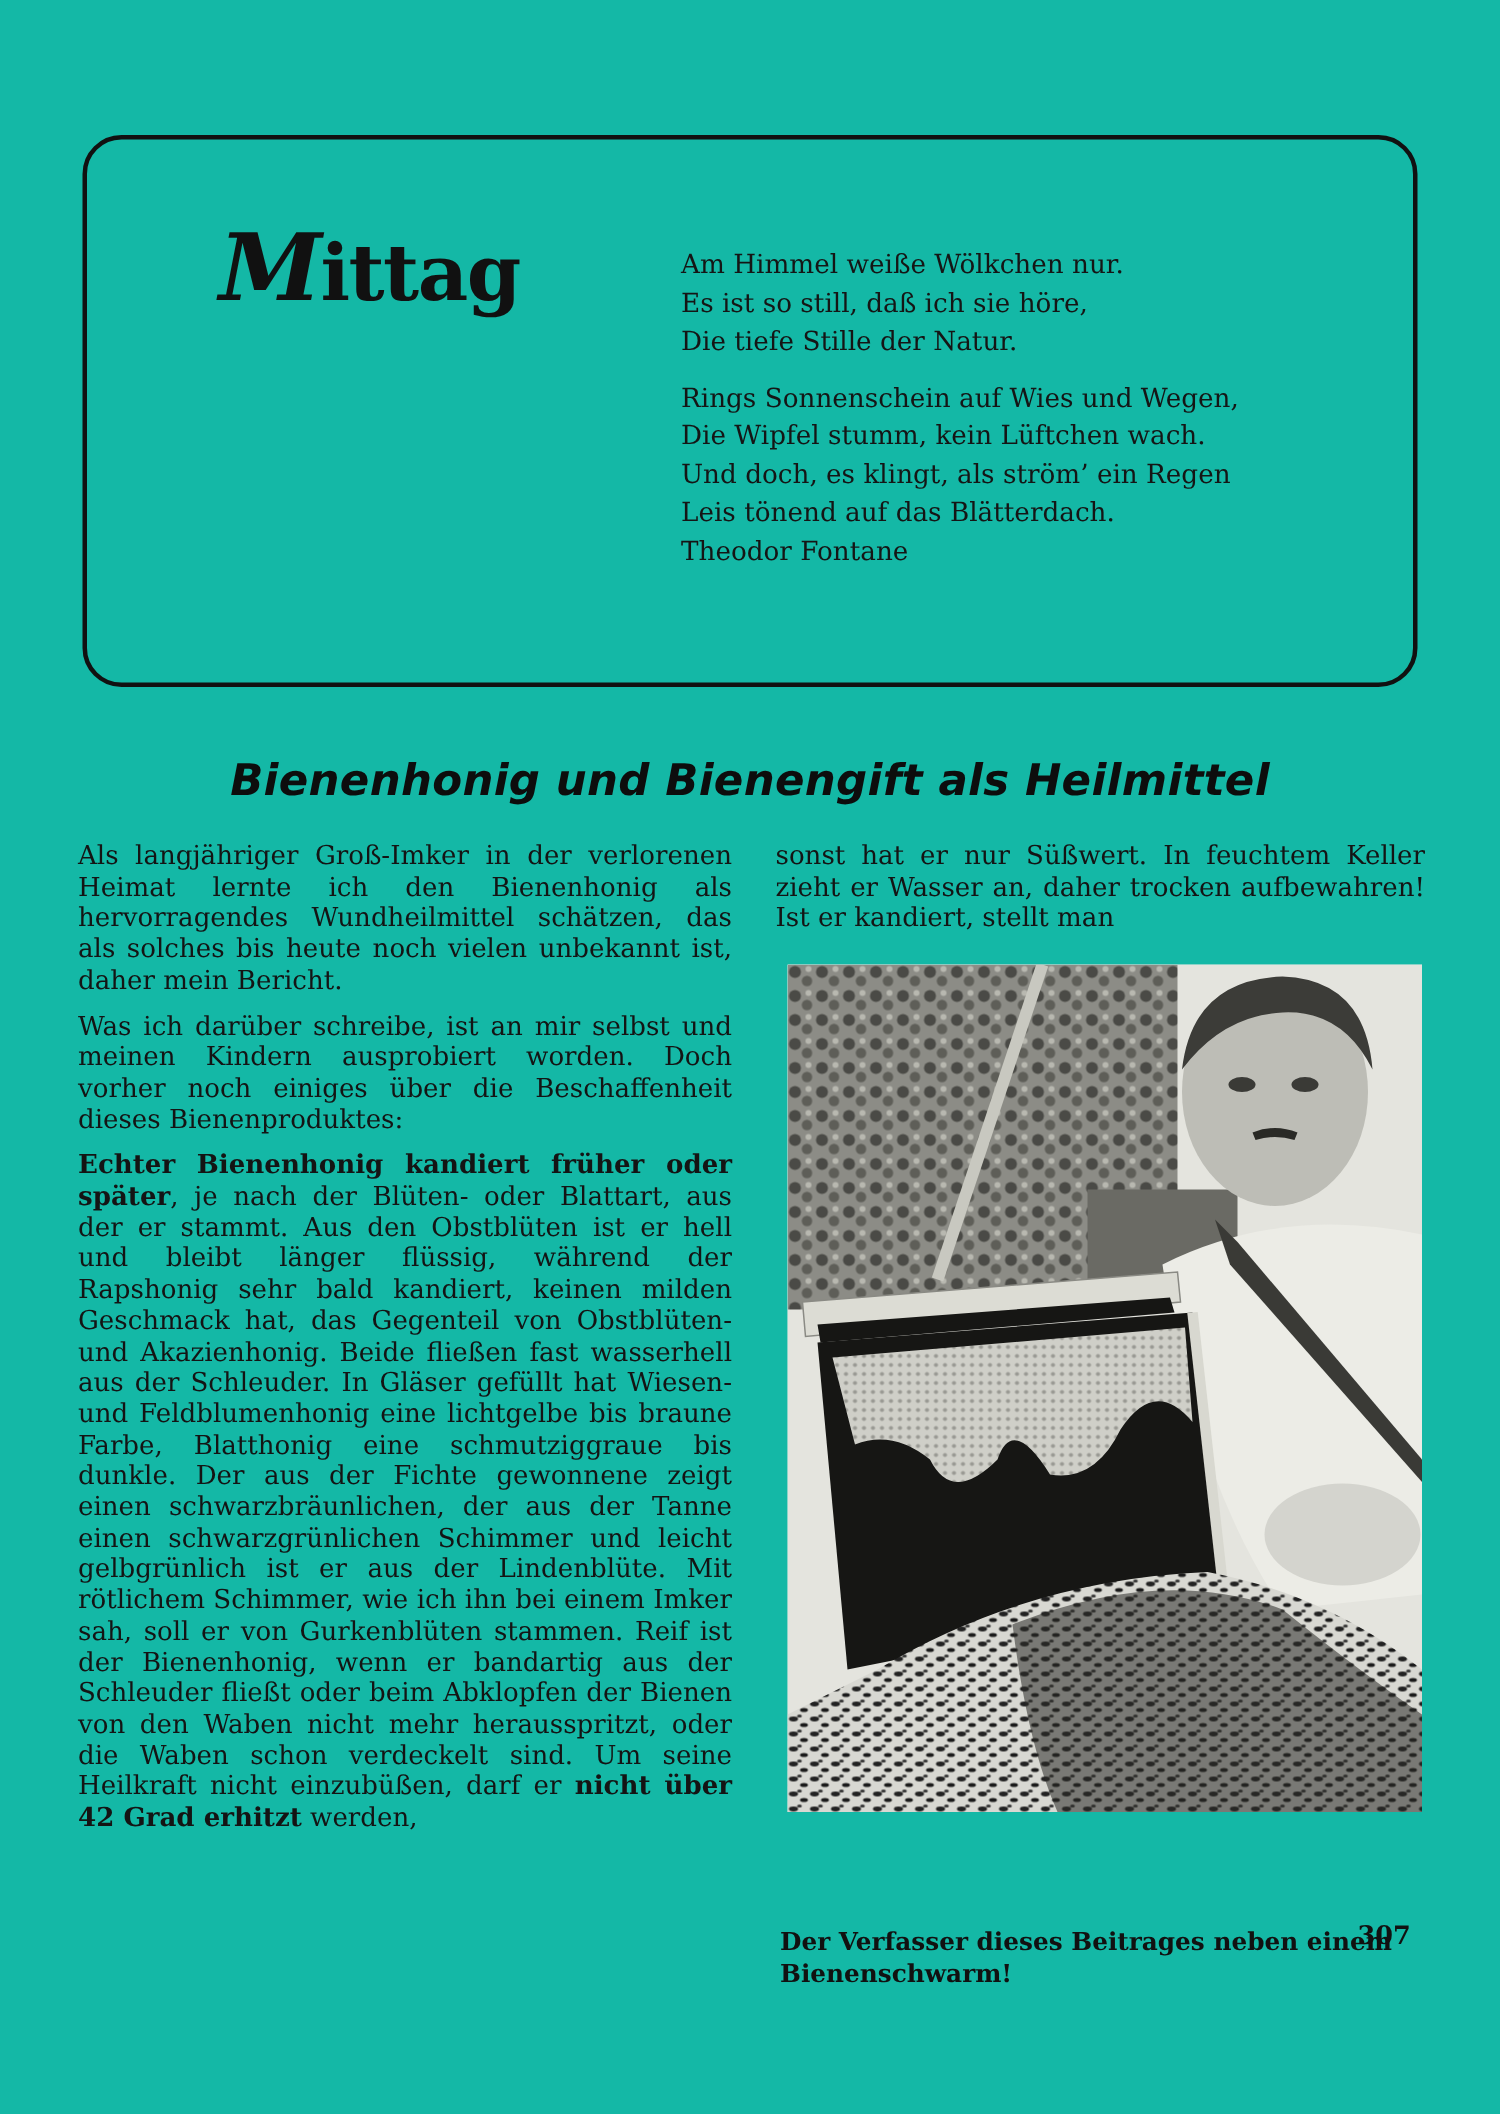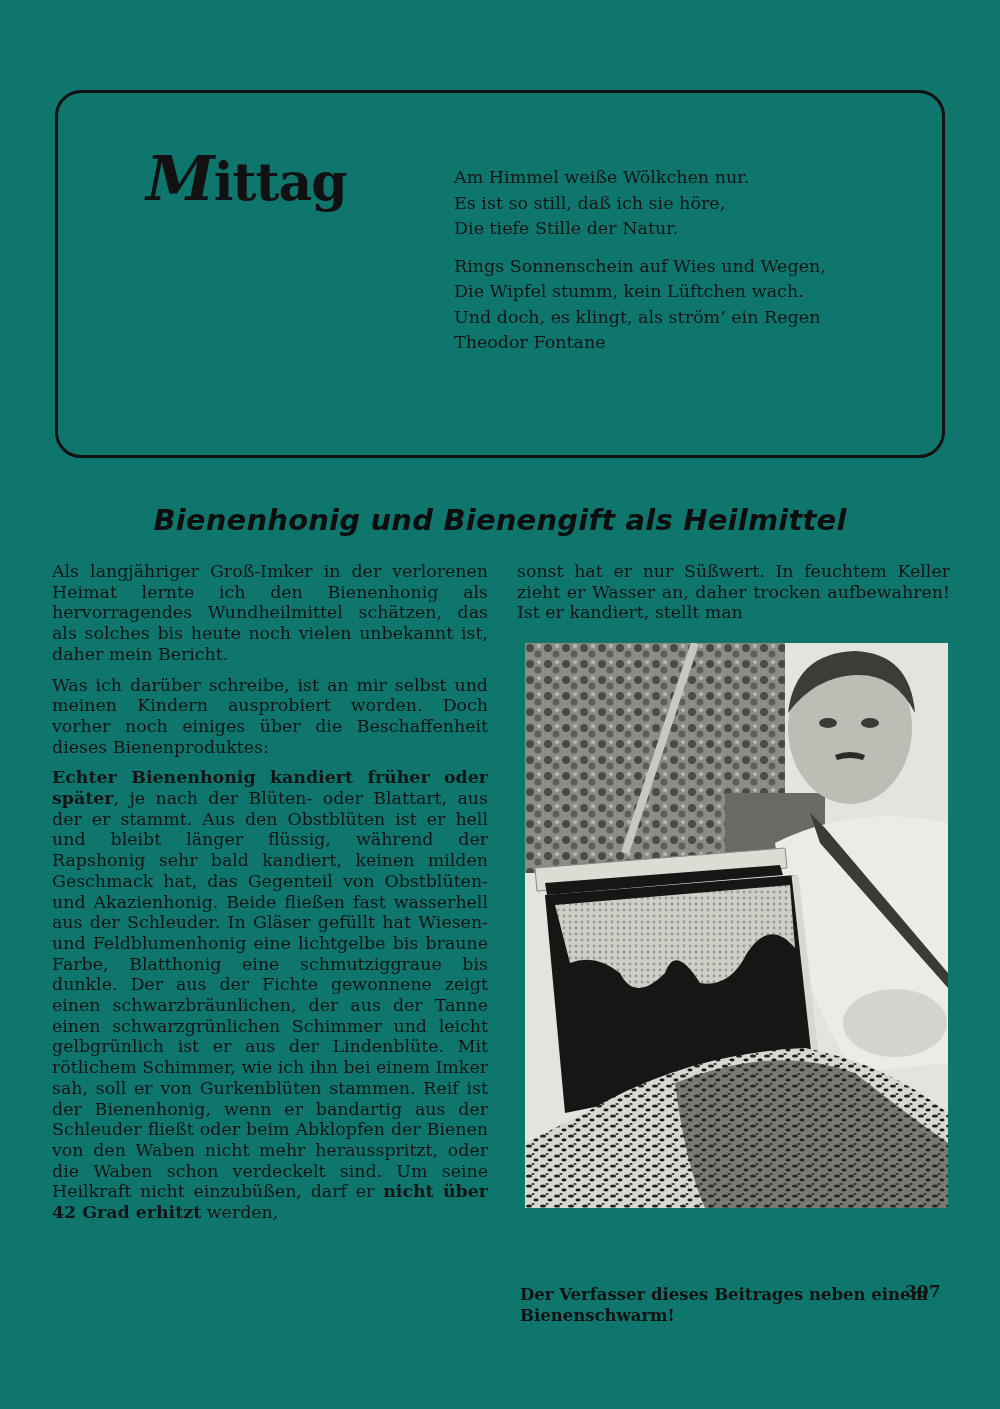--- a/index.html
+++ b/index.html
@@ -1,20 +1,20 @@
 <!DOCTYPE html>
 <html><head>
   <meta charset="utf-8">
   <style>
     html, body { margin: 0; padding: 0; background: #ffffff; }
     body {
       width: 1000px; height: 1409px; position: relative; overflow: hidden;
       font-family: "DejaVu Serif", serif; color: #151515;
     }
-    .page { position: absolute; inset: 0; background: #0f766e; }
+    .page { position: absolute; inset: 0; background: #14b8a6; }
 
     
     .poem-box {
       position: absolute; left: 55px; top: 90px; width: 890px; height: 368px;
       border: 3px solid #111; border-radius: 26px; box-sizing: border-box;
     }
     .poem-title {
       position: absolute; left: 88px; top: 55px;
       font-family: "DejaVu Serif", serif; font-size: 52px; font-weight: bold;
       letter-spacing: -1px; color: #111; line-height: 1;
@@ -76,20 +76,21 @@
     <div class="poem-text">
       <div class="stanza">
         <div>Am Himmel weiße Wölkchen nur.</div>
         <div>Es ist so still, daß ich sie höre,</div>
         <div>Die tiefe Stille der Natur.</div>
       </div>
       <div class="stanza" style="margin-bottom:0">
         <div>Rings Sonnenschein auf Wies und Wegen,</div>
         <div>Die Wipfel stumm, kein Lüftchen wach.</div>
         <div>Und doch, es klingt, als ström’ ein Regen</div>
+        <div>Leis tönend auf das Blätterdach.</div>
       </div>
       <div class="poem-author">Theodor Fontane</div>
     </div>
   </div>
 
   <div class="headline">Bienenhonig und Bienengift als Heilmittel</div>
 
   <div class="col col-left">
     <p class="para">Als langjähriger Groß-Imker in der verlorenen Heimat lernte ich den Bienenhonig als hervorragendes Wundheilmittel schätzen, das als solches bis heute noch vielen unbekannt ist, daher mein Bericht.</p>
     <p class="para">Was ich darüber schreibe, ist an mir selbst und meinen Kindern ausprobiert worden. Doch vorher noch einiges über die Beschaffenheit dieses Bienenproduktes:</p>

